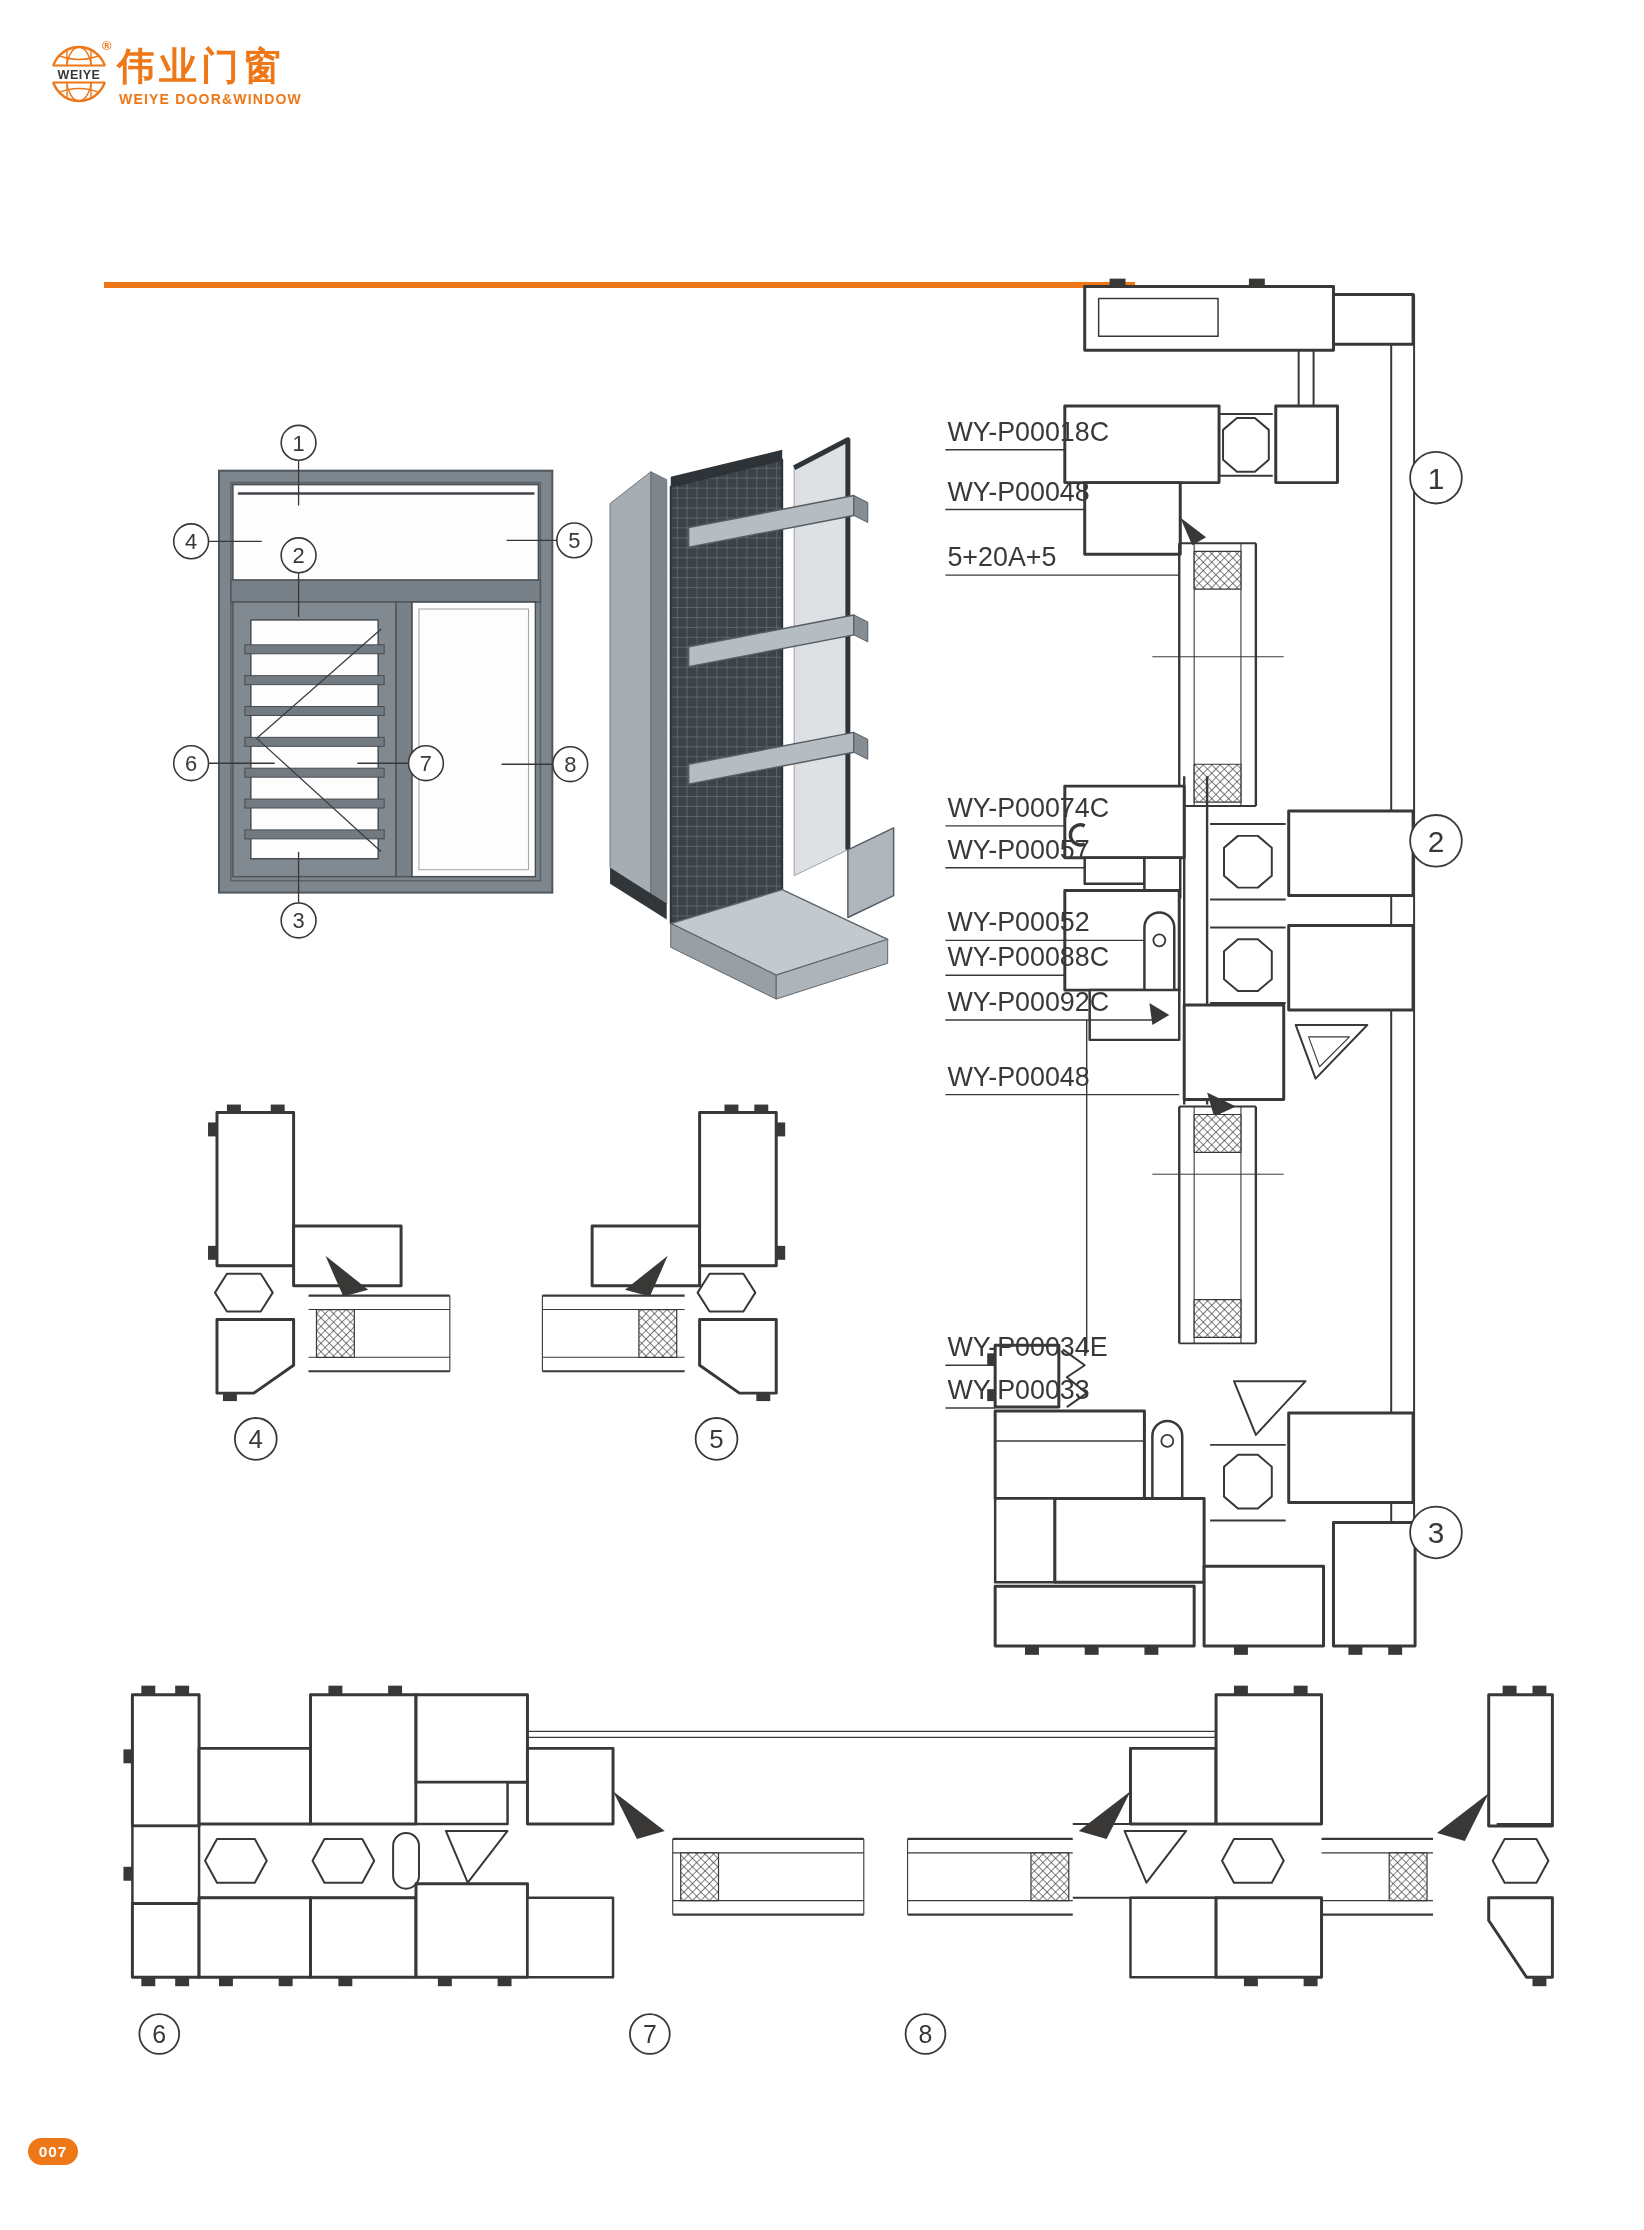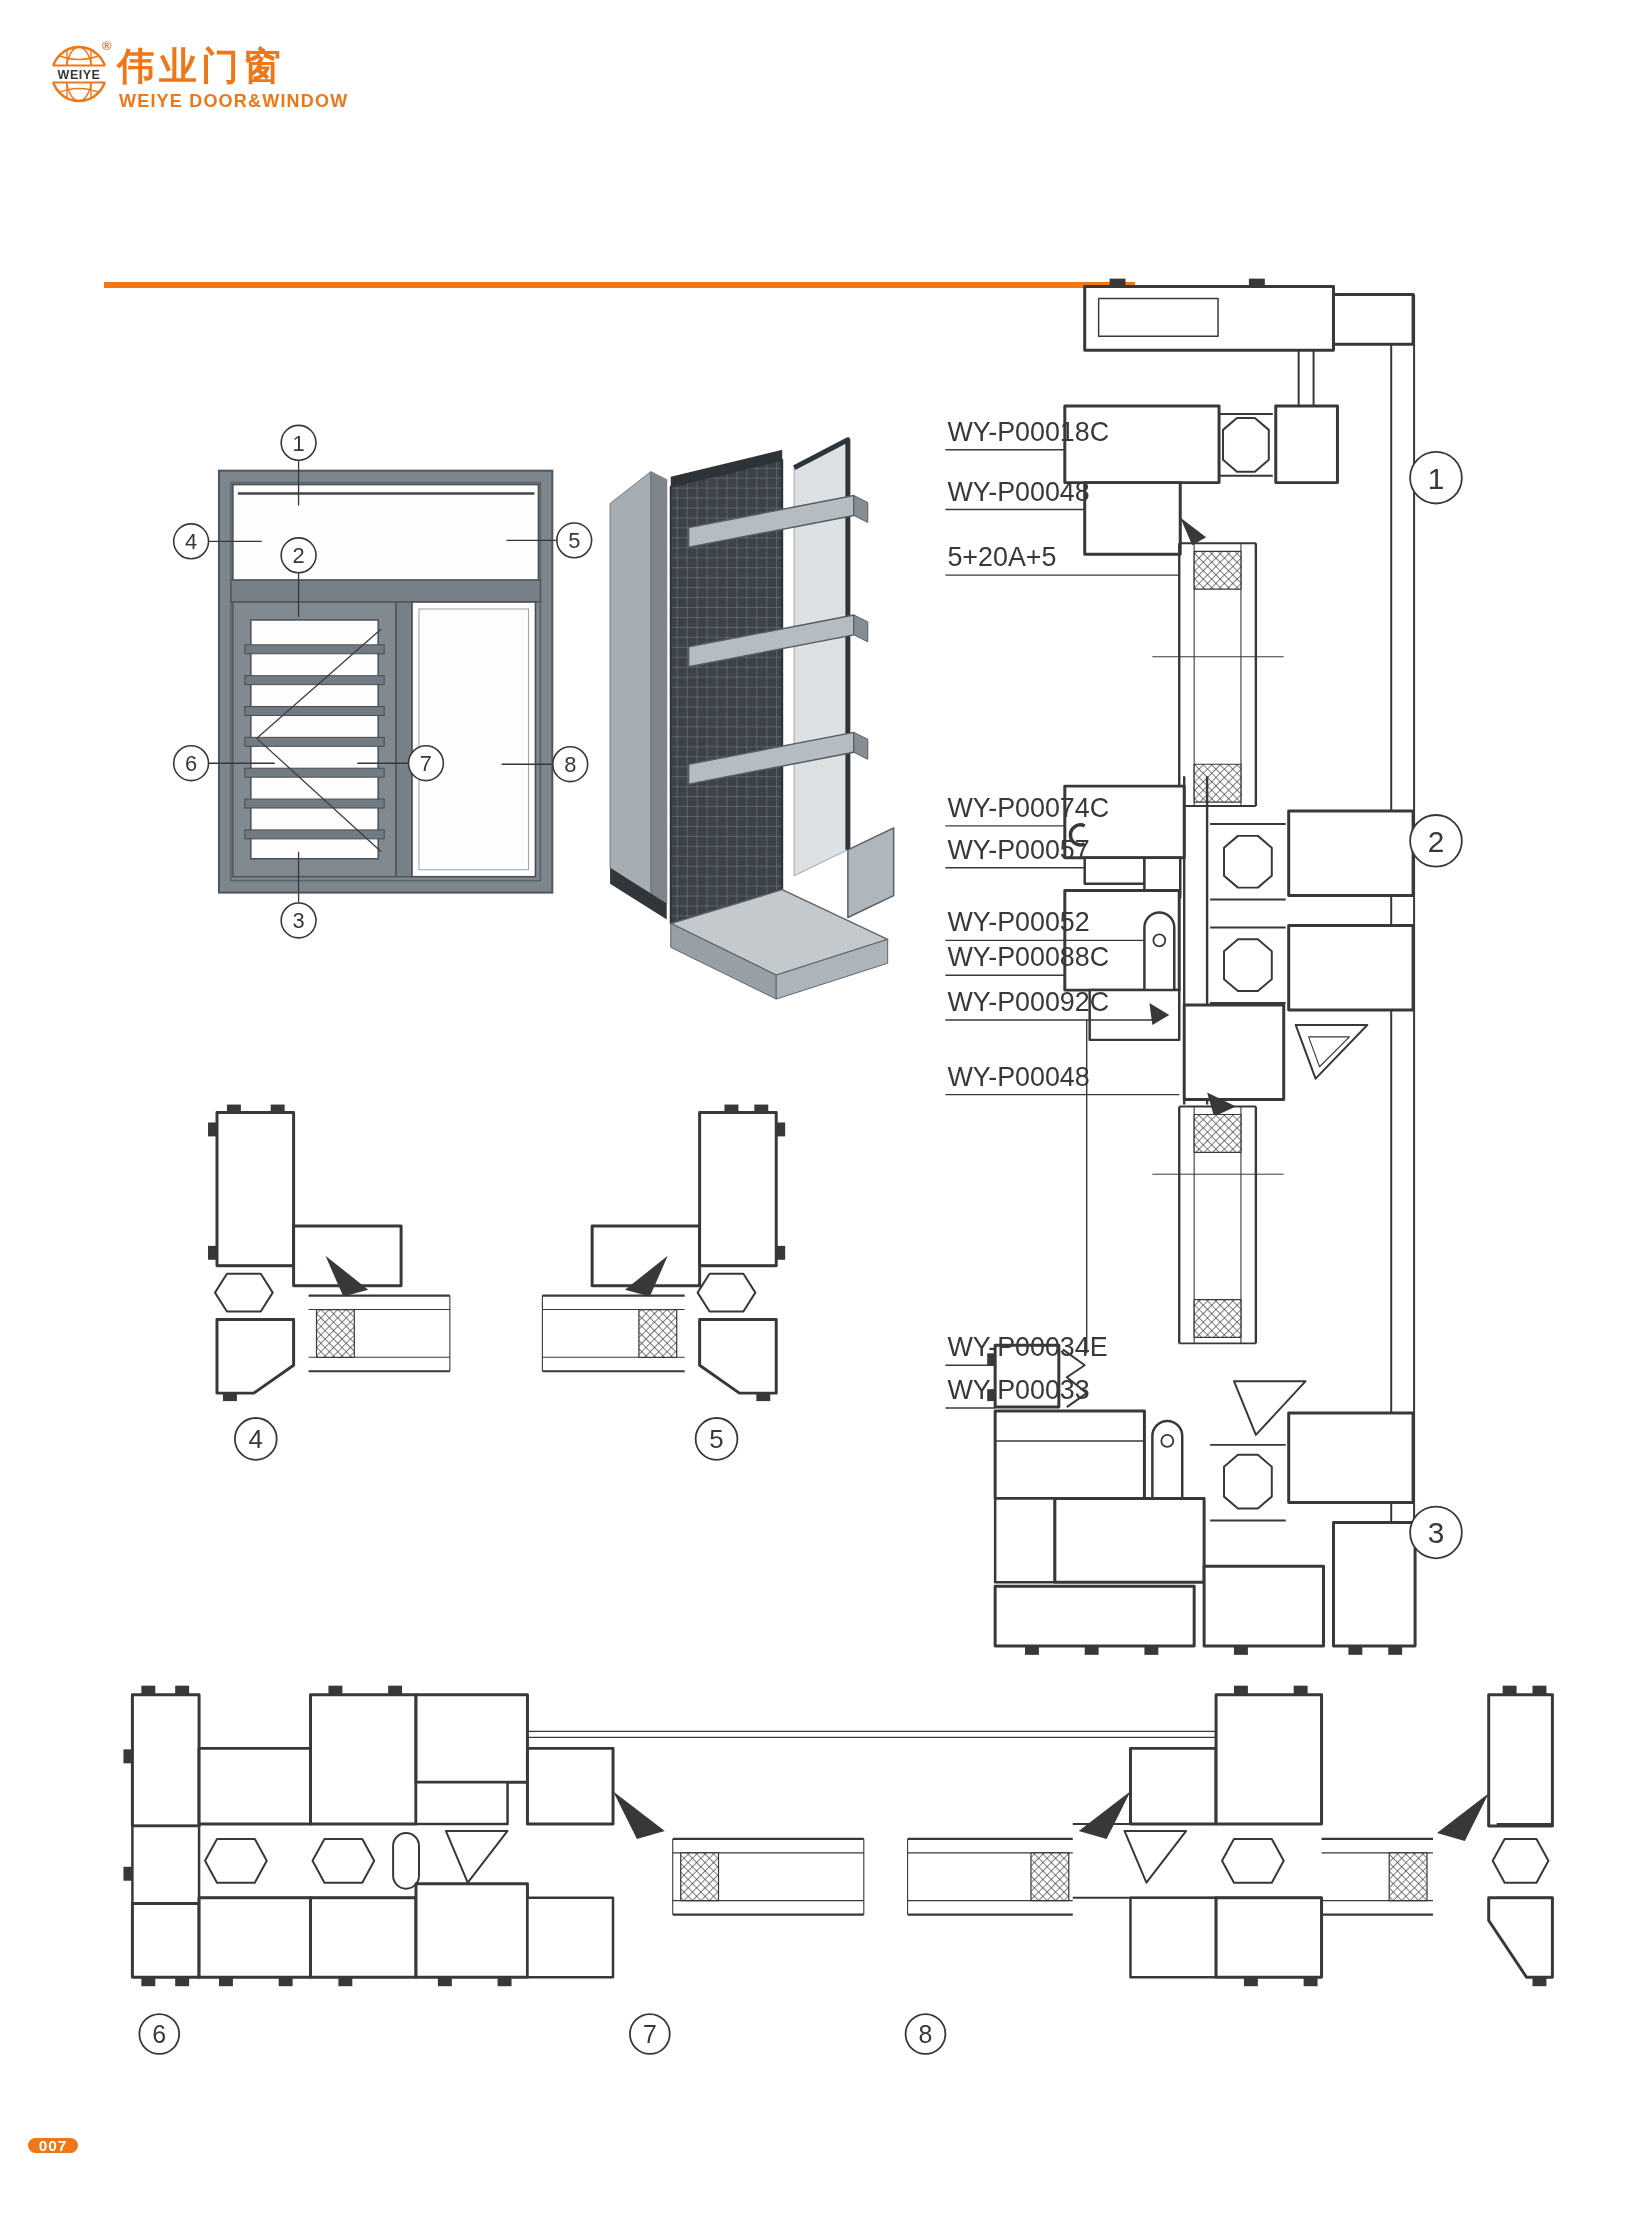--- a/index.html
+++ b/index.html
@@ -7,33 +7,33 @@
     position:relative; width:1645px; height:2231px; background:#ffffff;
     font-family:"Liberation Sans", sans-serif; overflow:hidden; margin:0 auto;
   }
   .abs { position:absolute; }
   
   .brand-cn {
     left:117px; top:47px; font-size:38px; font-weight:bold; color:#EE7718;
     letter-spacing:4px; line-height:1;
   }
   .brand-en {
-    left:119px; top:92px; font-size:18px; font-weight:bold; color:#EE7718;
+    left:119px; top:92px; font-size:14px; font-weight:bold; color:#EE7718;
     letter-spacing:1.2px; line-height:1;
   }
   .reg-mark { left:102px; top:38px; font-size:13px; color:#EE7718; font-weight:bold; }
   
   .doc-title {
     left:104px; top:204px; font-size:41px; font-weight:bold; color:#EE7718;
     letter-spacing:1px; line-height:1.2; white-space:nowrap;
   }
   .title-rule { left:104px; top:282px; width:1031px; height:6px; background:#EE7718; }
   
   .page-badge {
-    left:28px; top:2138px; width:50px; height:15px; border-radius:14px;
+    left:28px; top:2138px; width:50px; height:27px; border-radius:14px;
     background:#EE7718; color:#ffffff; font-size:15.4px; font-weight:bold;
     display:flex; align-items:center; justify-content:center; letter-spacing:1px;
   }
   svg { display:block; }
   svg text { font-family:"Liberation Sans", sans-serif; fill:#3A3837; }
   .plabel { font-size:27px; }
   .co-lg { font-size:30px; }
   .co-md { font-size:26px; }
   .co-sm { font-size:22px; }
   .co-bt { font-size:25px; }

